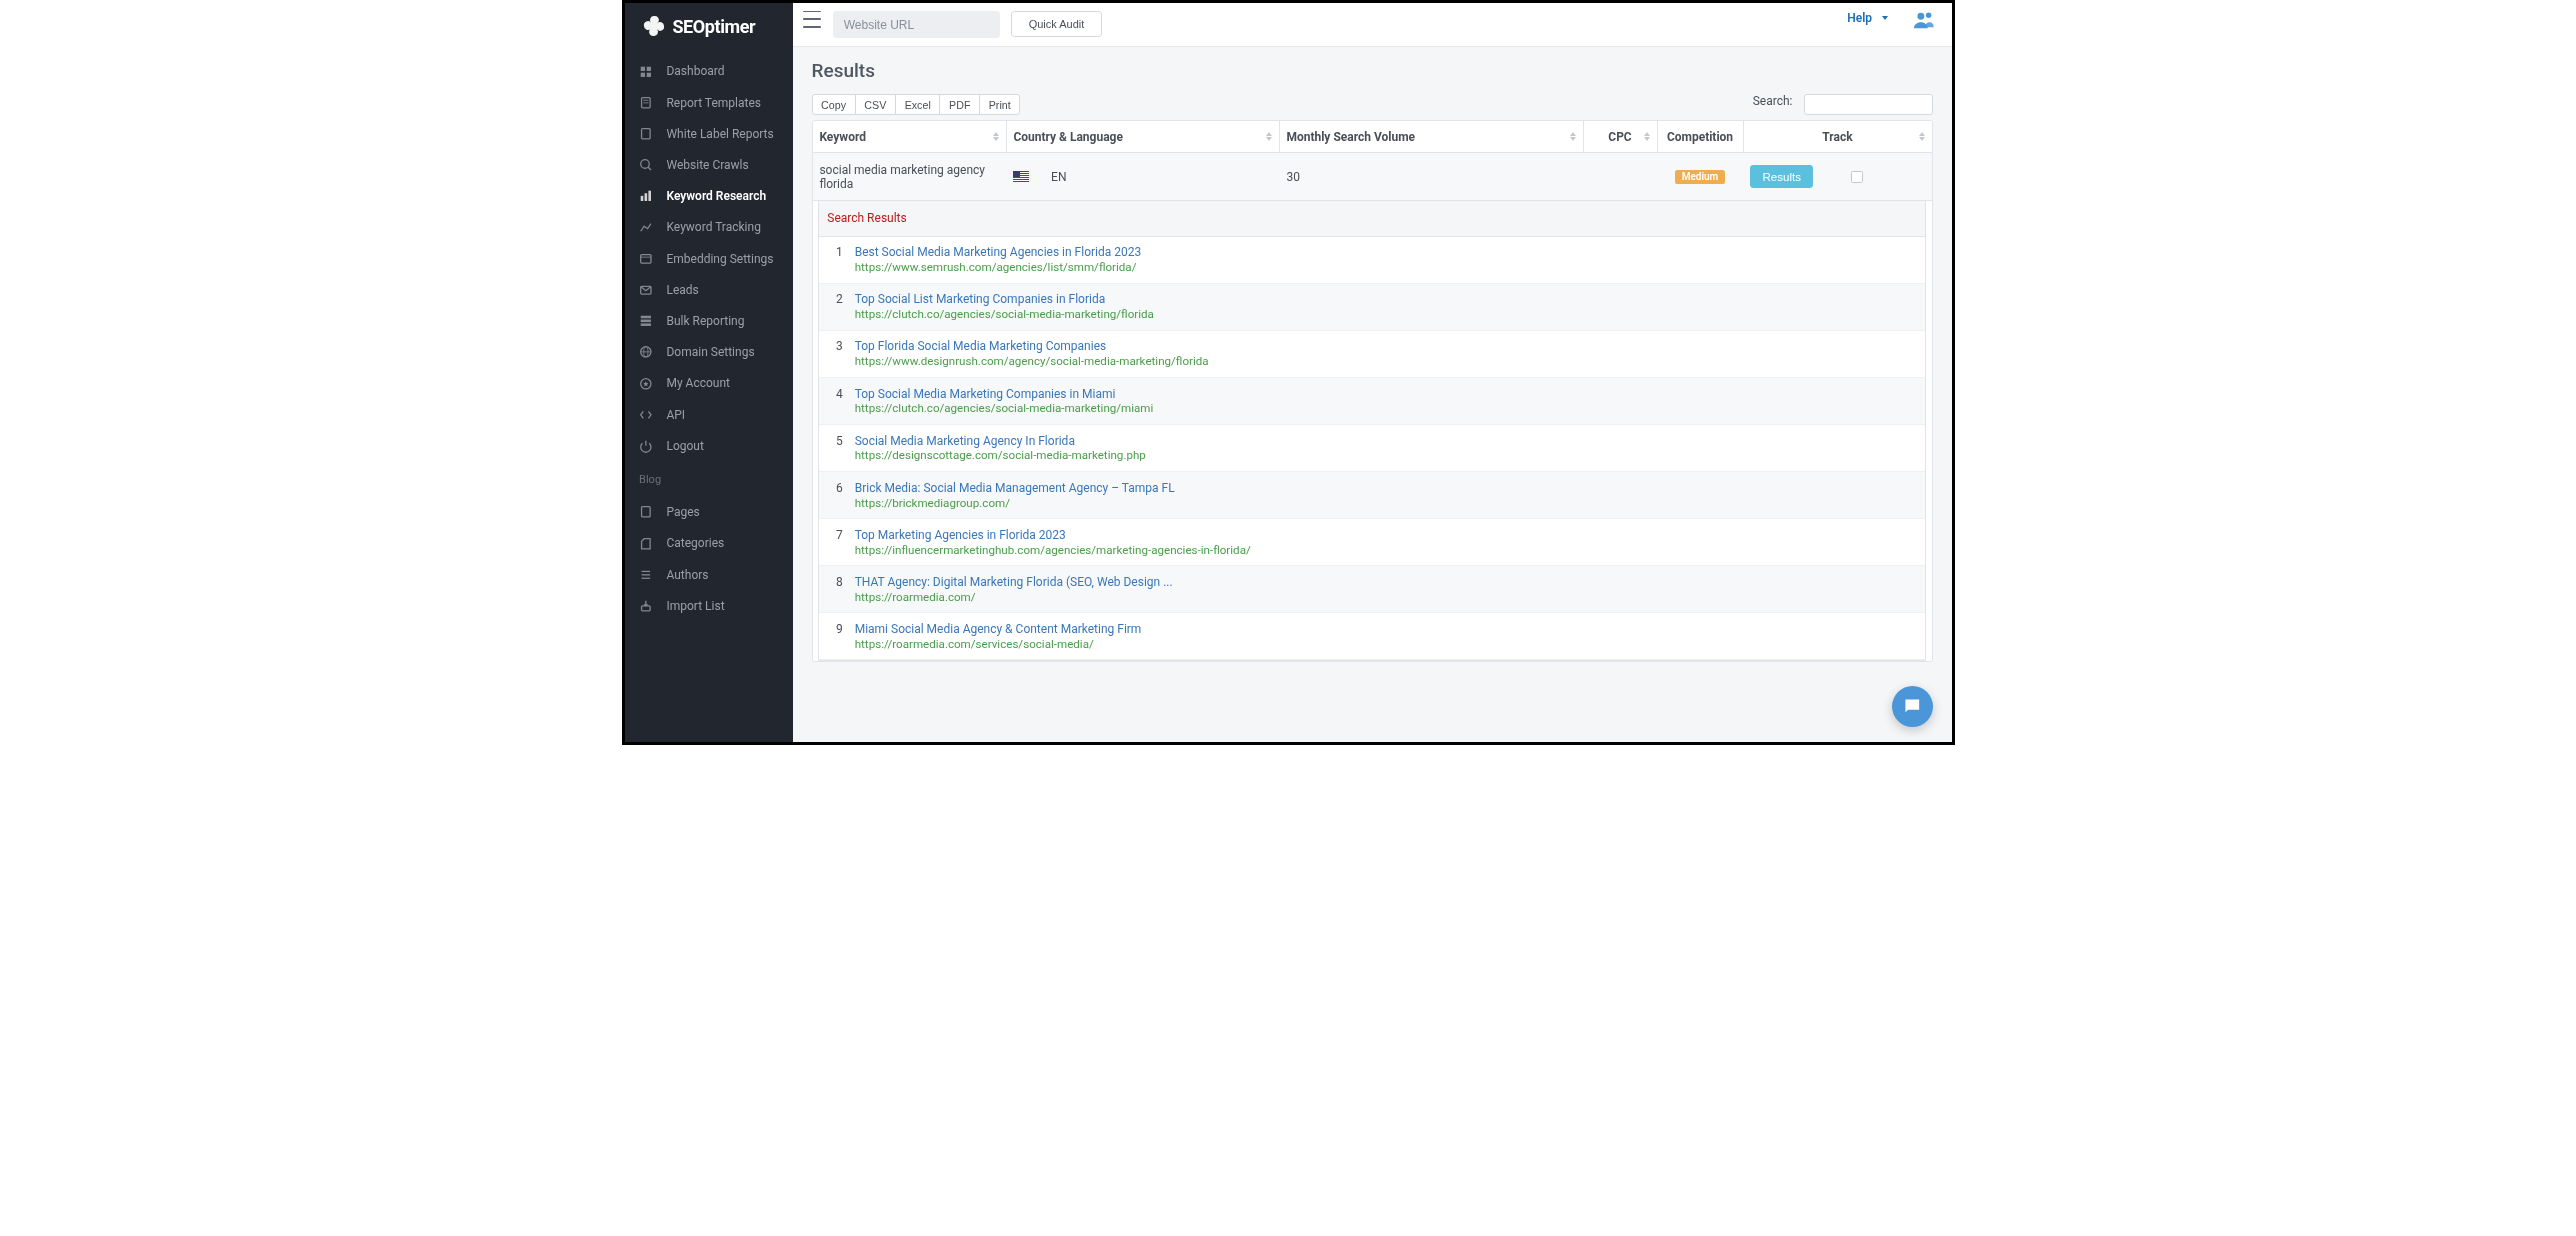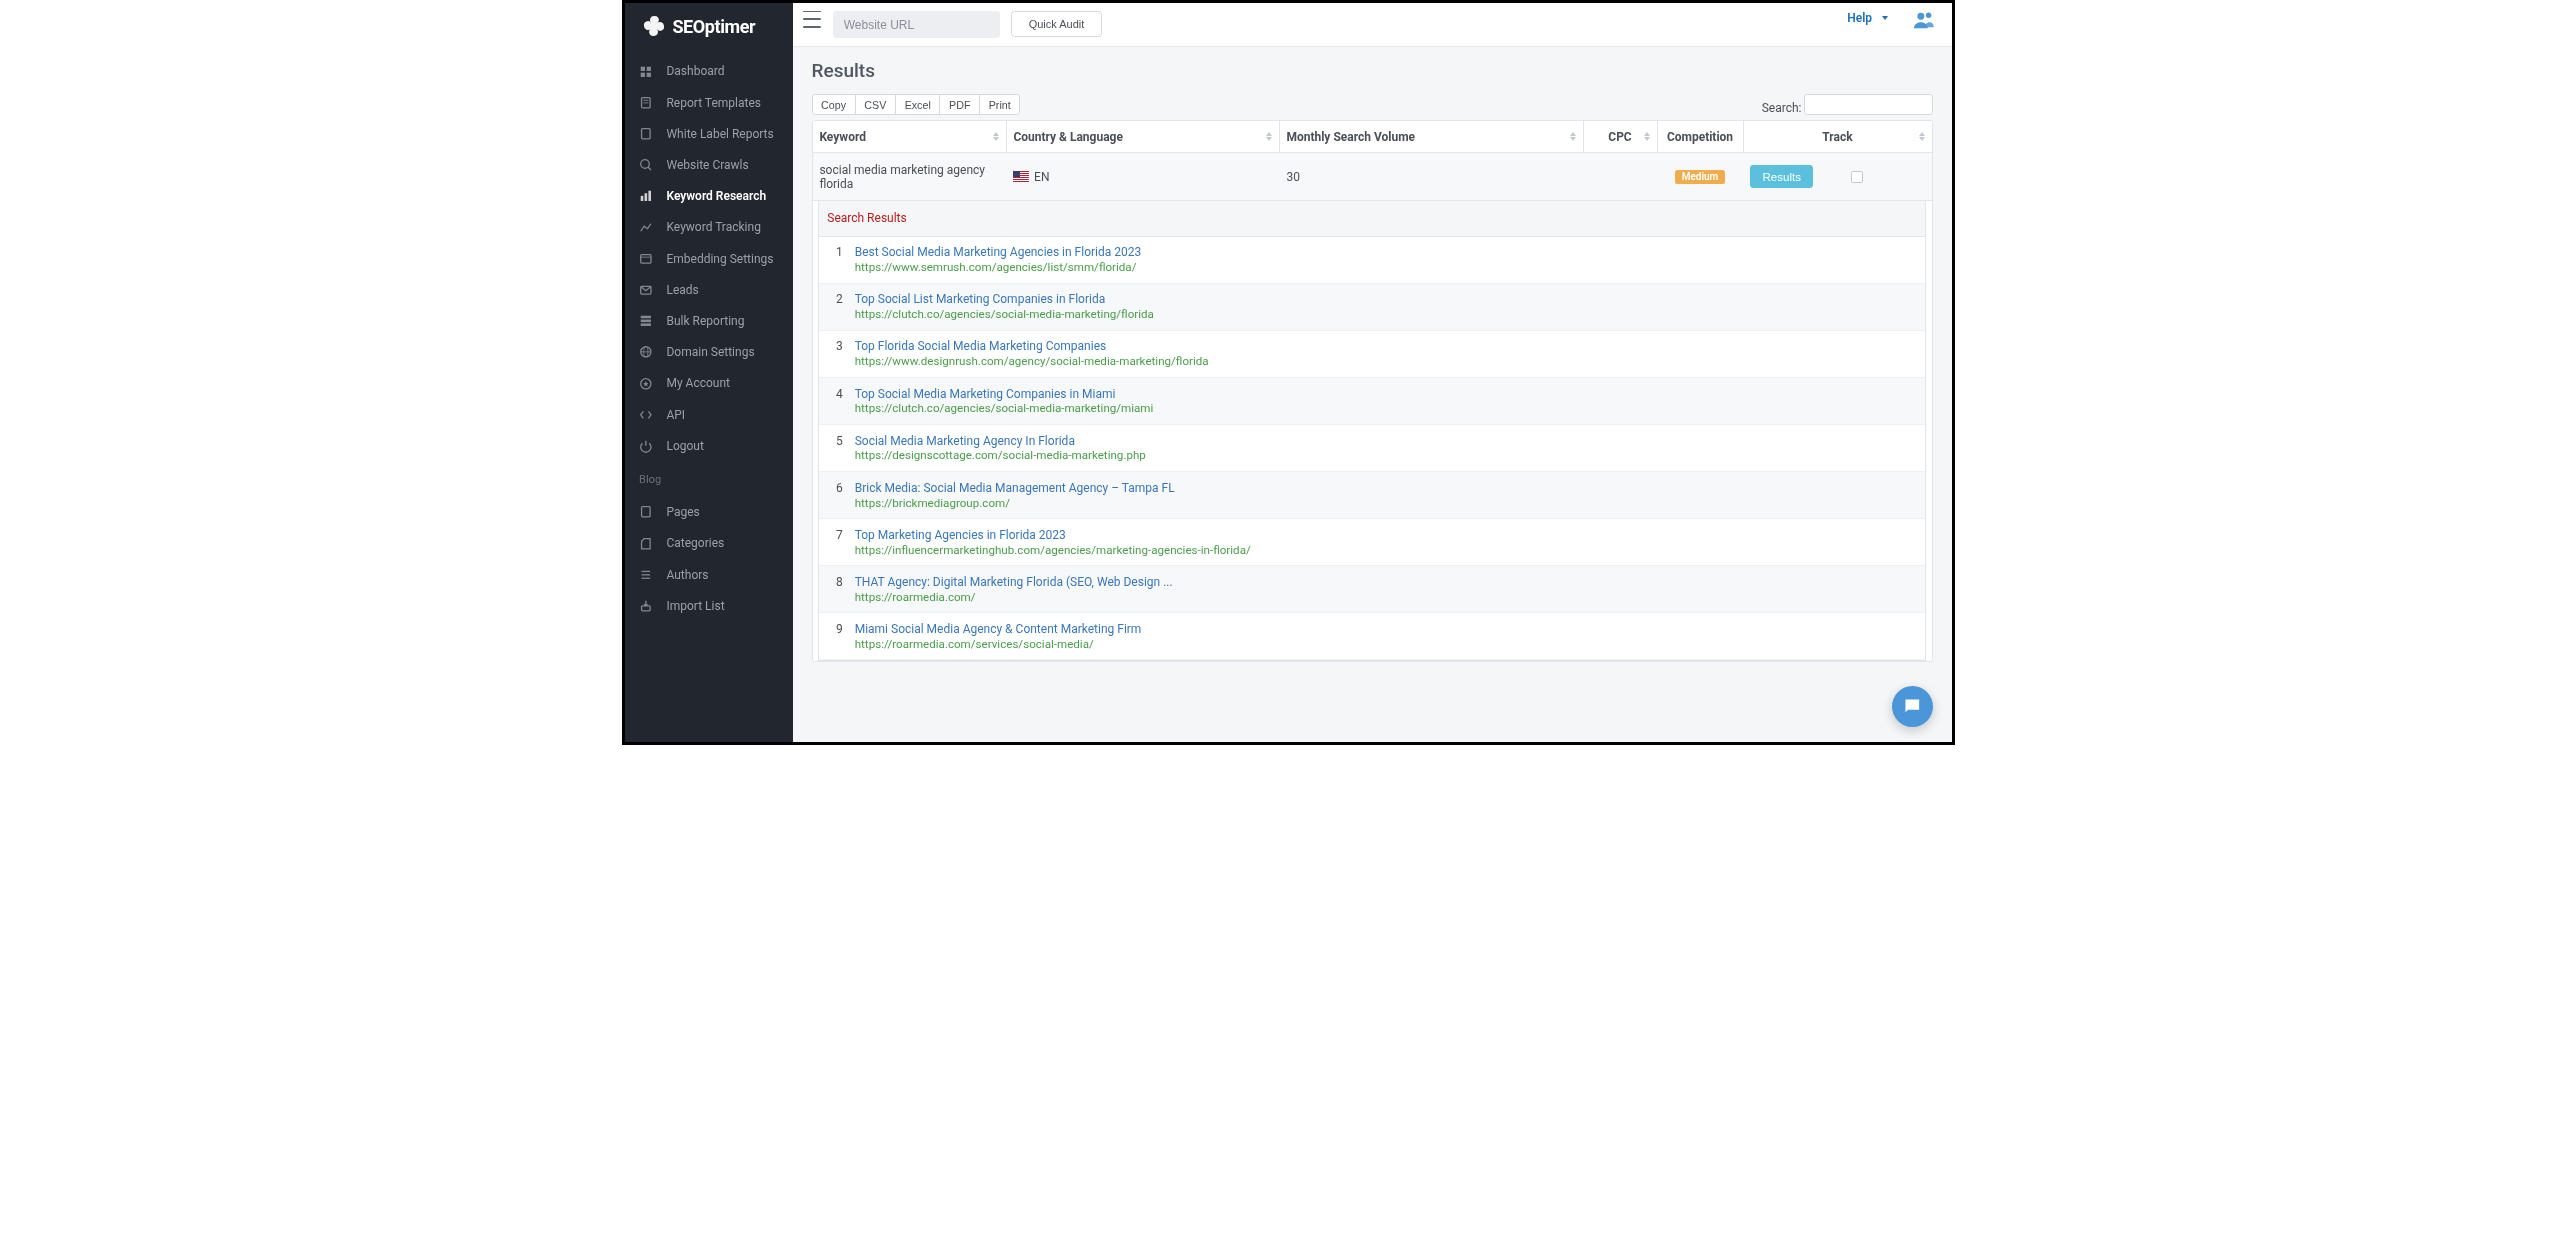--- a/index.html
+++ b/index.html
@@ -25,34 +25,34 @@
 .help-link { color: #1d6fb8; font-weight: 600; font-size: 12px; display: flex; align-items: center; gap: 10px; cursor: pointer; }
 .help-link .caret { border-left: 3.4px solid transparent; border-right: 3.4px solid transparent; border-top: 4.3px solid #1d6fb8; }
 .people-icon { color: #4a96d9; width: 20.6px; height: 19px; margin-left: 15.5px; }
 .content { padding: 12px 19px 0; overflow-y: auto; flex: 1; }
 .page-title { font-size: 19px; color: #4f5761; font-weight: 500; margin-bottom: 12px; }
 .toolbar-row { display: flex; align-items: center; margin-bottom: 5.2px; }
 .btn-group { display: flex; }
 .btn-group button { border: 0.9px solid #d5d9de; background: #fff; padding: 3.4px 8.6px; font-size: 10.7px; color: #4a4f57; cursor: pointer; margin-left: -0.9px; }
 .btn-group button:first-child { border-radius: 2.6px 0 0 2.6px; margin-left: 0; }
 .btn-group button:last-child { border-radius: 0 2.6px 2.6px 0; }
-.search-wrap { margin-left: auto; display: flex; align-items: flex-end; gap: 2px; font-size: 12px; color: #4a4f57; }
+.search-wrap { margin-left: auto; display: flex; align-items: flex-start; gap: 11px; font-size: 12px; color: #4a4f57; }
 .search-input { border: 0.9px solid #d5d9de; border-radius: 2.6px; padding: 3.4px 6.9px; width: 129px; font-size: 11px; }
 .tbl { width: 100%; border: 0.9px solid #e1e4e8; background: #fff; border-radius: 2.6px; overflow: hidden; }
 .tbl-head { display: flex; background: #fff; border-bottom: 0.9px solid #e1e4e8; }
 .th { padding: 8.6px 6.9px; font-weight: 700; font-size: 12px; color: #4a4f57; display: flex; align-items: center; justify-content: space-between; border-right: 0.9px solid #e1e4e8; position: relative; text-align: right; }
 .th:last-child { border-right: none; }
 .th.center { justify-content: center; }
 .th.center .sort-icon { position: absolute; right: 6.9px; }
 .sort-icon { display: flex; flex-direction: column; gap: 1.3px; }
 .sort-icon .up, .sort-icon .down { width: 0; height: 0; border-left: 3.4px solid transparent; border-right: 3.4px solid transparent; }
 .sort-icon .up { border-bottom: 4.3px solid #c3c8cf; }
 .sort-icon .down { border-top: 4.3px solid #c3c8cf; }
 .col-kw { width: 194px; }
-.col-cl { width: 273px; }
+.col-cl { width: 273px; gap: 17px; }
 .col-msv { width: 304px; }
 .col-cpc { width: 74px; }
 .col-comp { width: 86px; }
 .col-track { flex: 1; }
 .tbl-row { display: flex; border-bottom: 0.9px solid #e1e4e8; background: #f7f8f9; }
 .td { padding: 9.4px 6.9px; font-size: 12px; color: #4a4f57; display: flex; align-items: center; border-right: 0.9px solid transparent; }
 .td.center { justify-content: center; }
 .flag { width: 15.5px; height: 11px; margin-right: 5.2px; display: inline-block; background: linear-gradient(#b22234 9%, #fff 9% 18%, #b22234 18% 27%, #fff 27% 36%, #b22234 36% 45%, #fff 45% 54%, #b22234 54% 63%, #fff 63% 72%, #b22234 72% 81%, #fff 81% 90%, #b22234 90%); position: relative; }
 .flag::before { content: ''; position: absolute; top: 0; left: 0; width: 40%; height: 54%; background: #3c3b6e; }
 .badge { display: inline-block; padding: 1.7px 6.9px; border-radius: 2.6px; font-size: 10px; color: #fff; font-weight: 600; }

